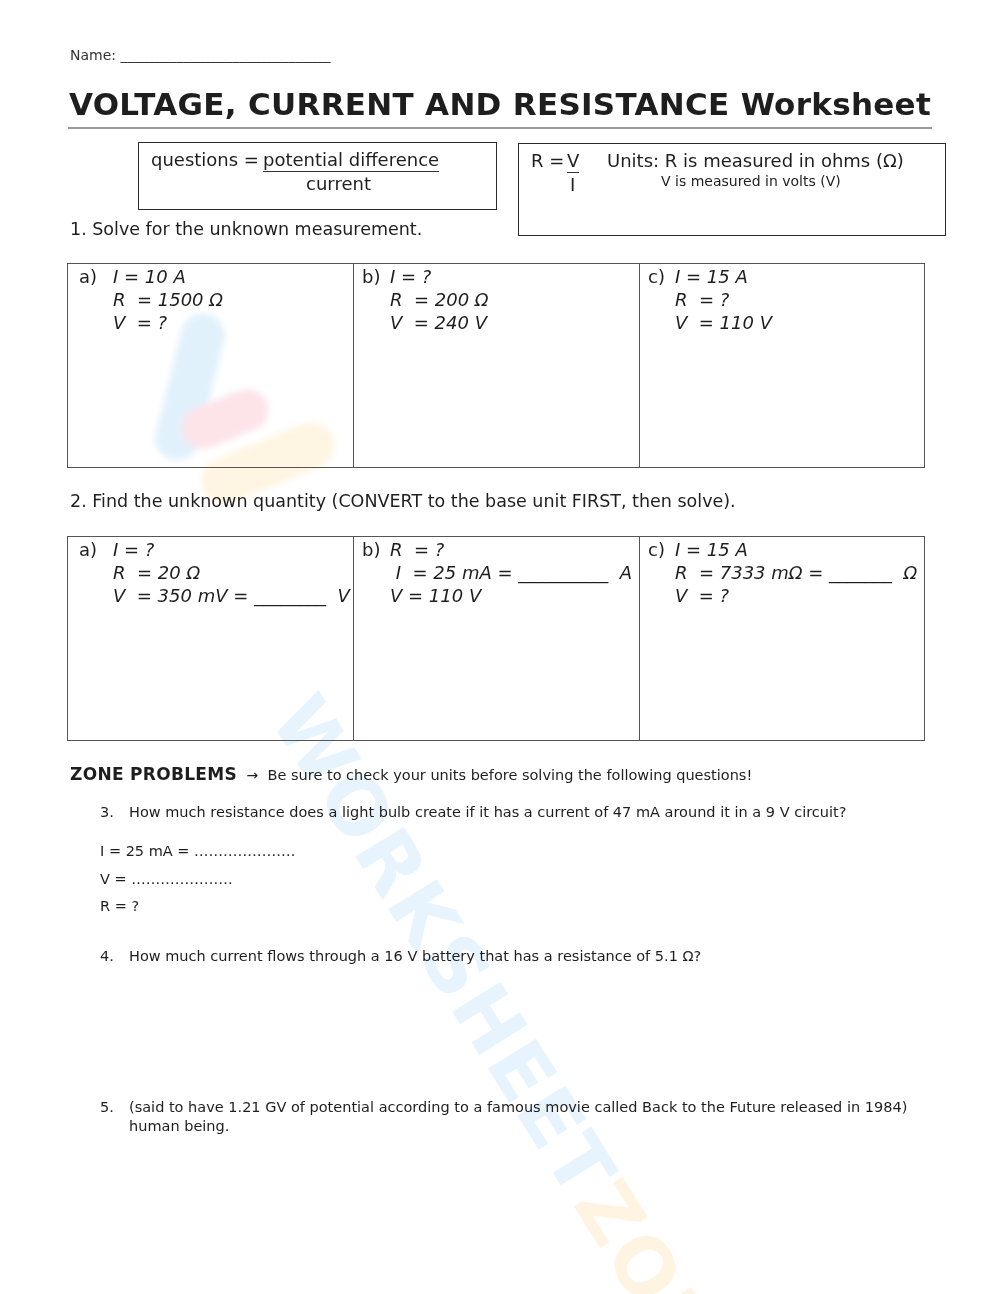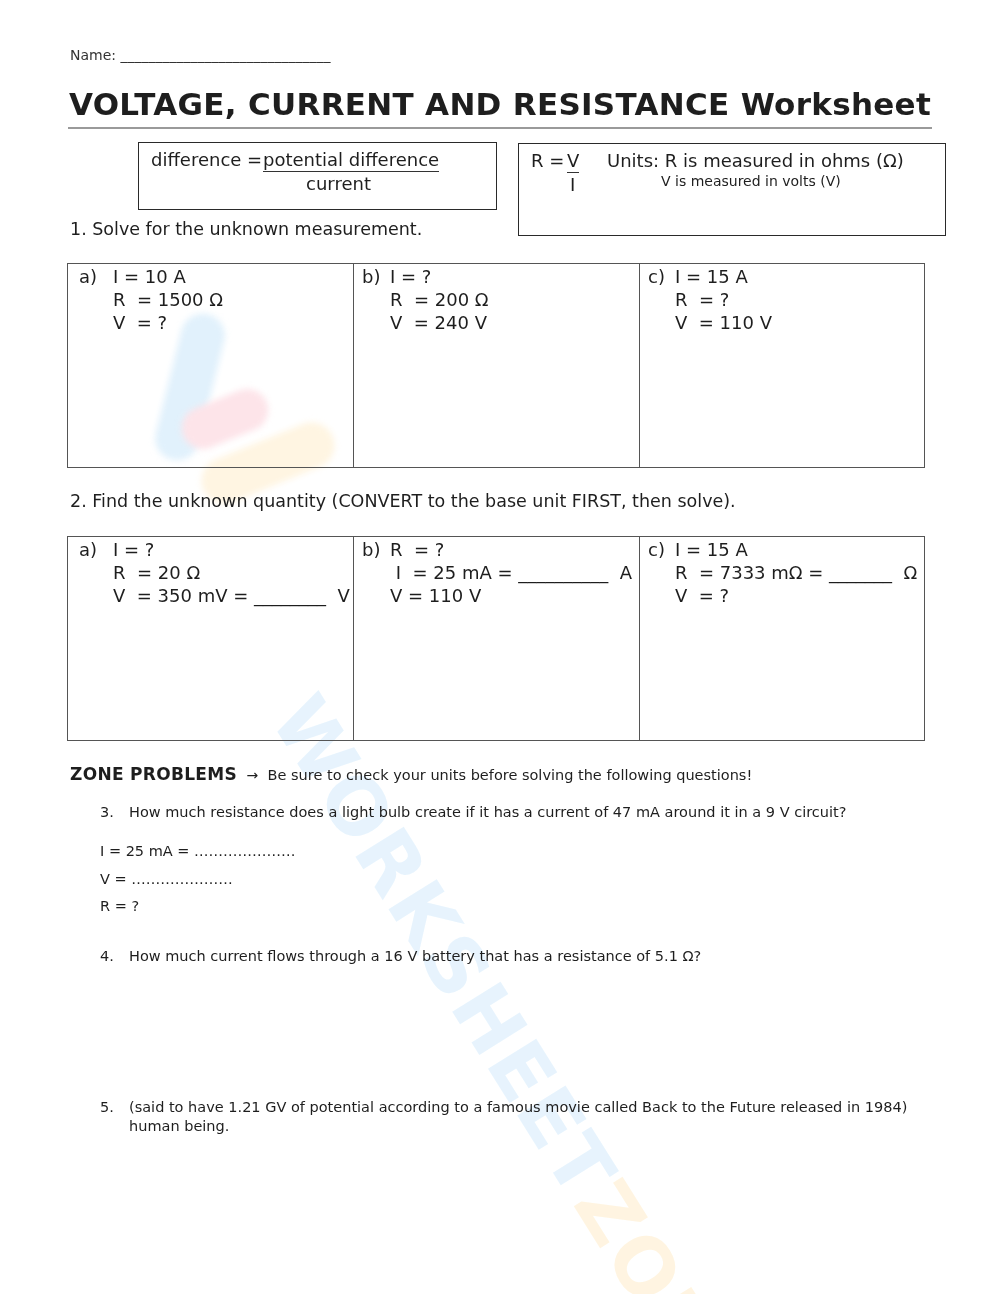--- a/index.html
+++ b/index.html
@@ -31,21 +31,21 @@
   .box2 .u1 { position: absolute; left: 88px; top: 6px; font-size: 18px; }
   .box2 .u2 { position: absolute; left: 142px; top: 29px; font-size: 14px; }
   .box2 .u3 { position: absolute; left: 146px; top: 52px; font-size: 18px; }
 
   .q-head { font-size: 17.5px; color: #1e1e1e; }
 
   .grid { position: absolute; left: 67px; width: 856px; display: flex; border: 1.2px solid #555; }
   .cell { position: relative; flex: 0 0 auto; height: 100%; }
   .cell + .cell { border-left: 1.2px solid #555; }
   .cell .lbl { position: absolute; top: 2px; font-size: 18px; }
-  .cell .ln { position: absolute; font-size: 18px; white-space: pre; }
+  .cell .ln { position: absolute; font-size: 18px; white-space: pre; font-style: italic; }
 
   .wp-head { left: 70px; top: 764px; font-size: 17px; }
   .wp-head b { font-weight: bold; letter-spacing: 0.3px; }
   .wp-head .arrow { margin: 0 4px; font-size: 14px; }
   .wp-head .sub { font-size: 14.5px; }
 
   .q-num { font-size: 14.5px; }
   .q-text { font-size: 14.5px; line-height: 19px; }
   .small { font-size: 14.5px; }
 </style>
@@ -60,21 +60,21 @@
 </div>
 
 <div class="abs name-line">
   <span>Name:</span>
   <span>______________________________</span>
 </div>
 <div class="abs title">VOLTAGE, CURRENT AND RESISTANCE Worksheet</div>
 <div class="abs title-rule"></div>
 
 <div class="abs box1">
-  <span class="lhs">difference =</span>
+  <span class="lhs">questions =</span>
   <span class="num">potential difference</span>
   <span class="den">current</span>
 </div>
 
 <div class="abs box2">
   <span class="r">R =</span>
   <span class="v">V</span>
   <span class="i">I</span>
   <span class="u1">Units: R is measured in ohms (Ω)</span>
   <span class="u2">V is measured in volts (V)</span>

